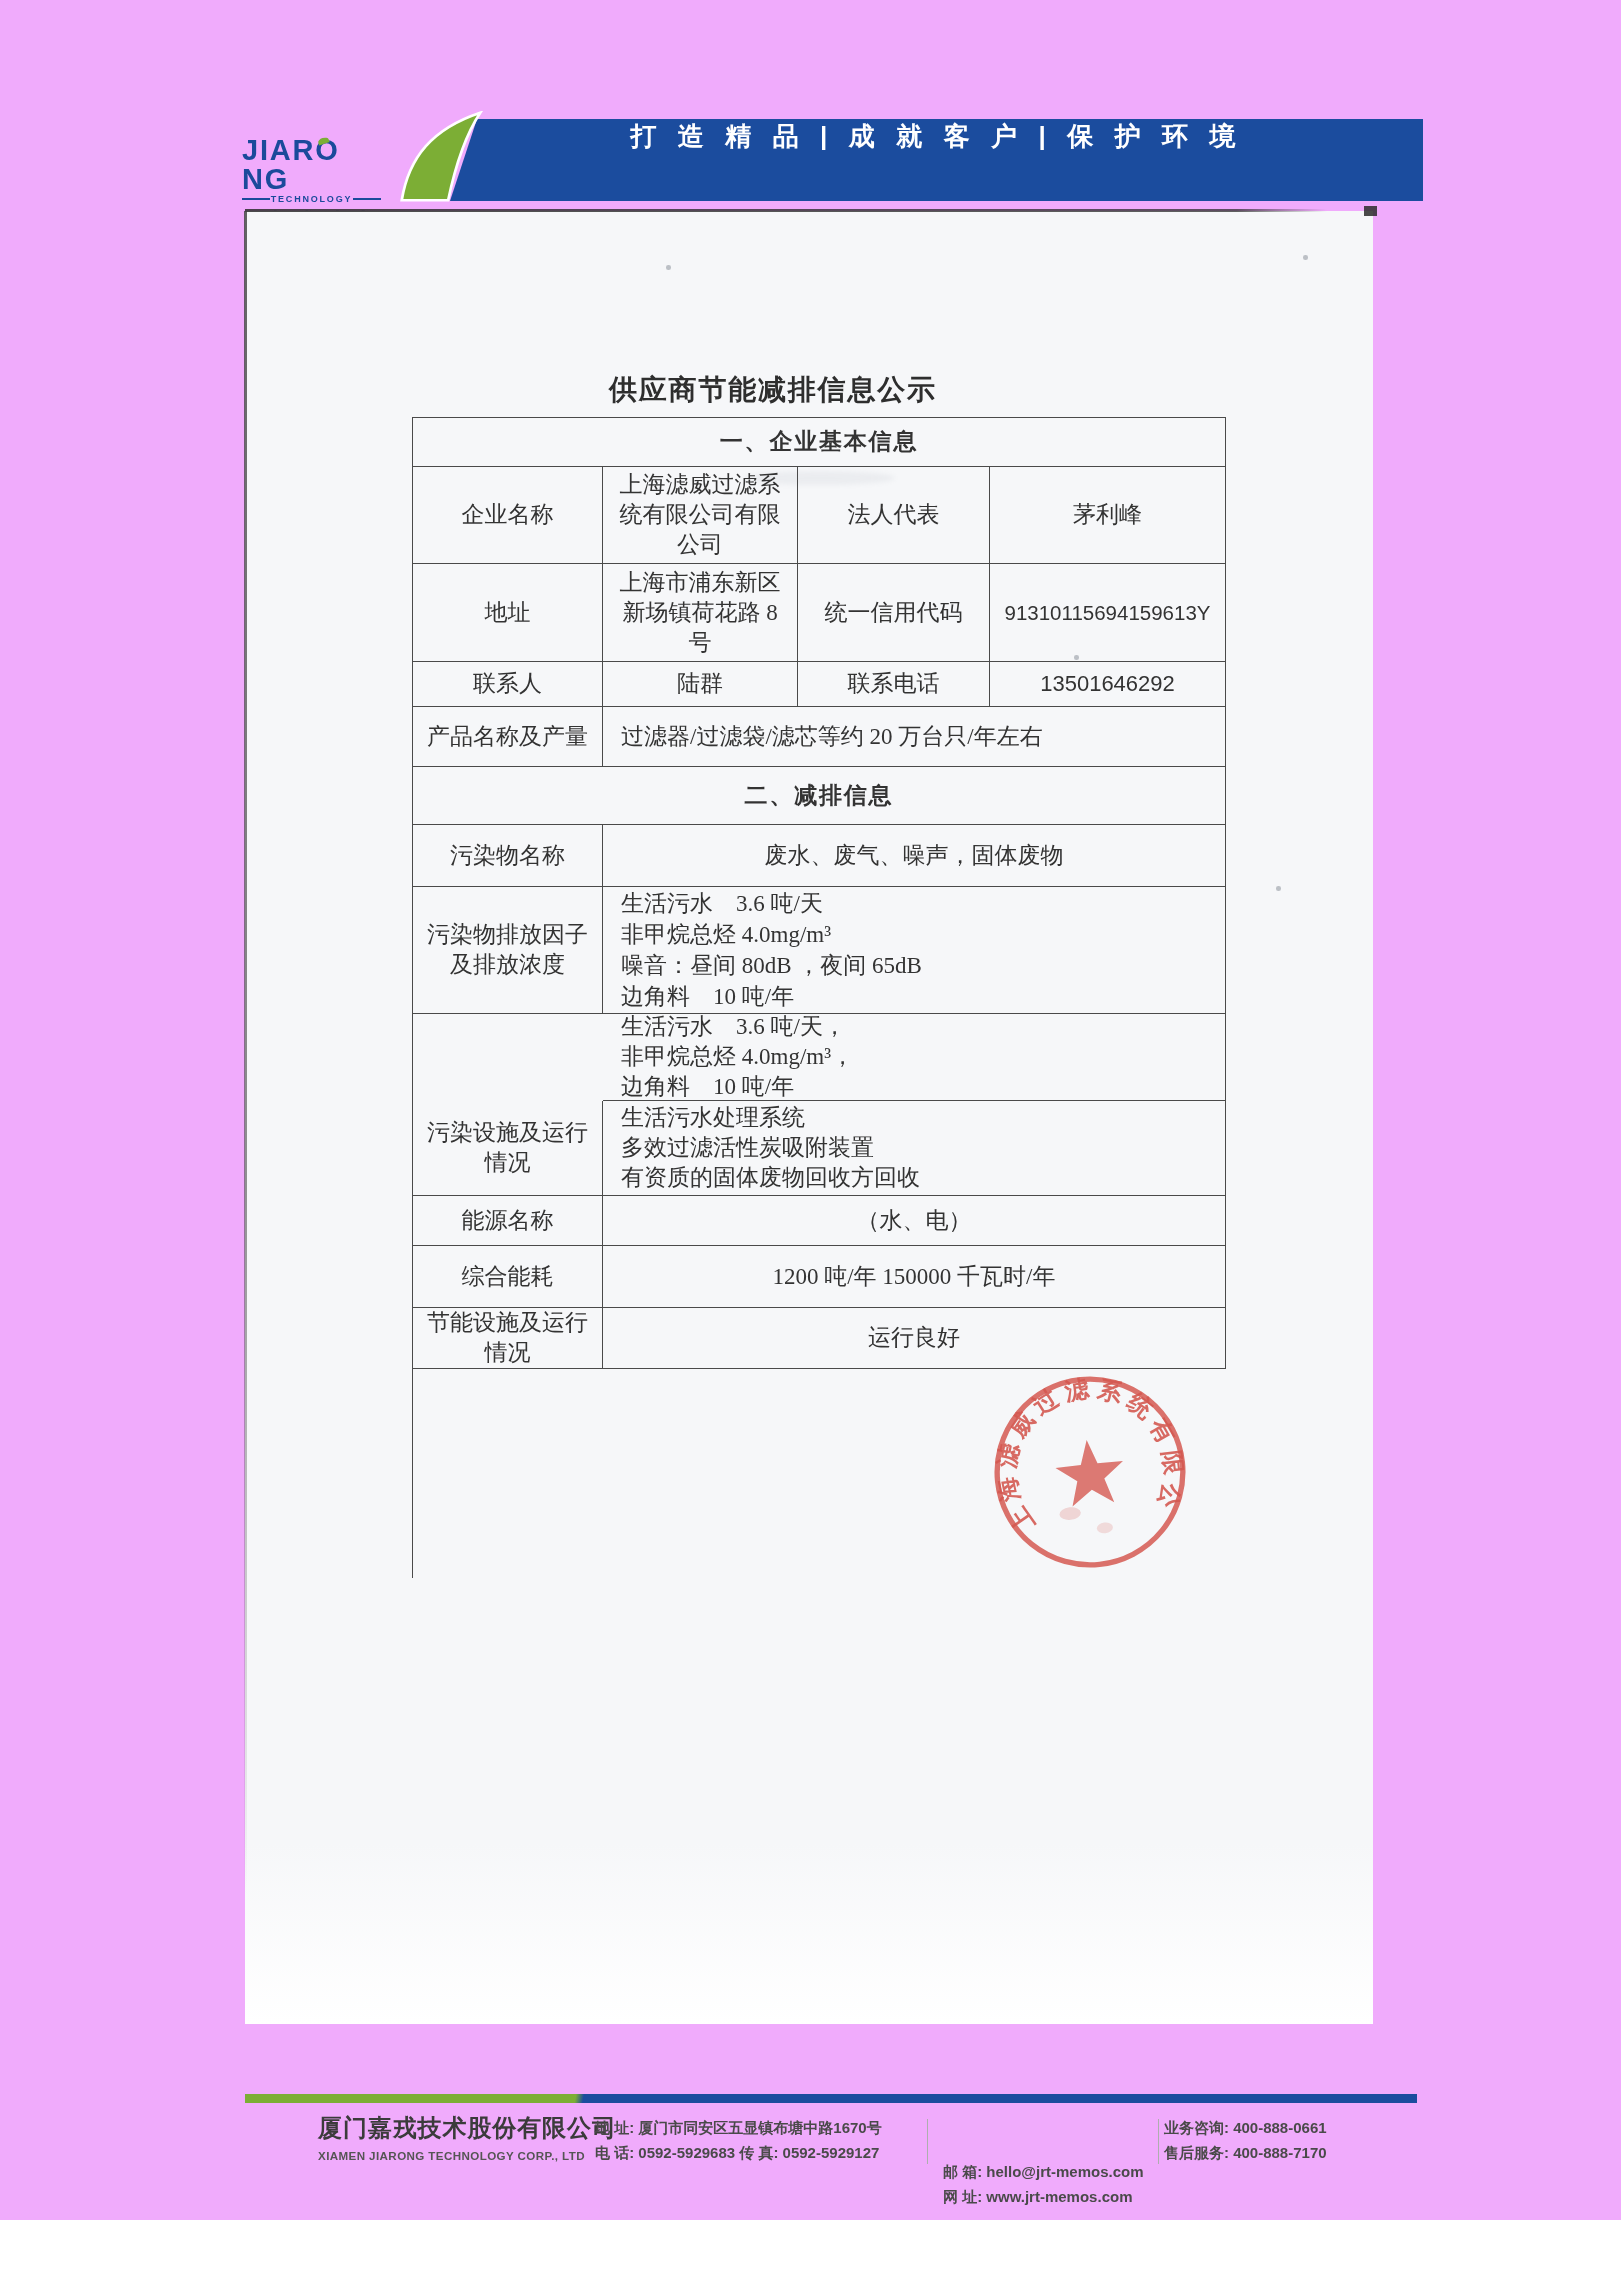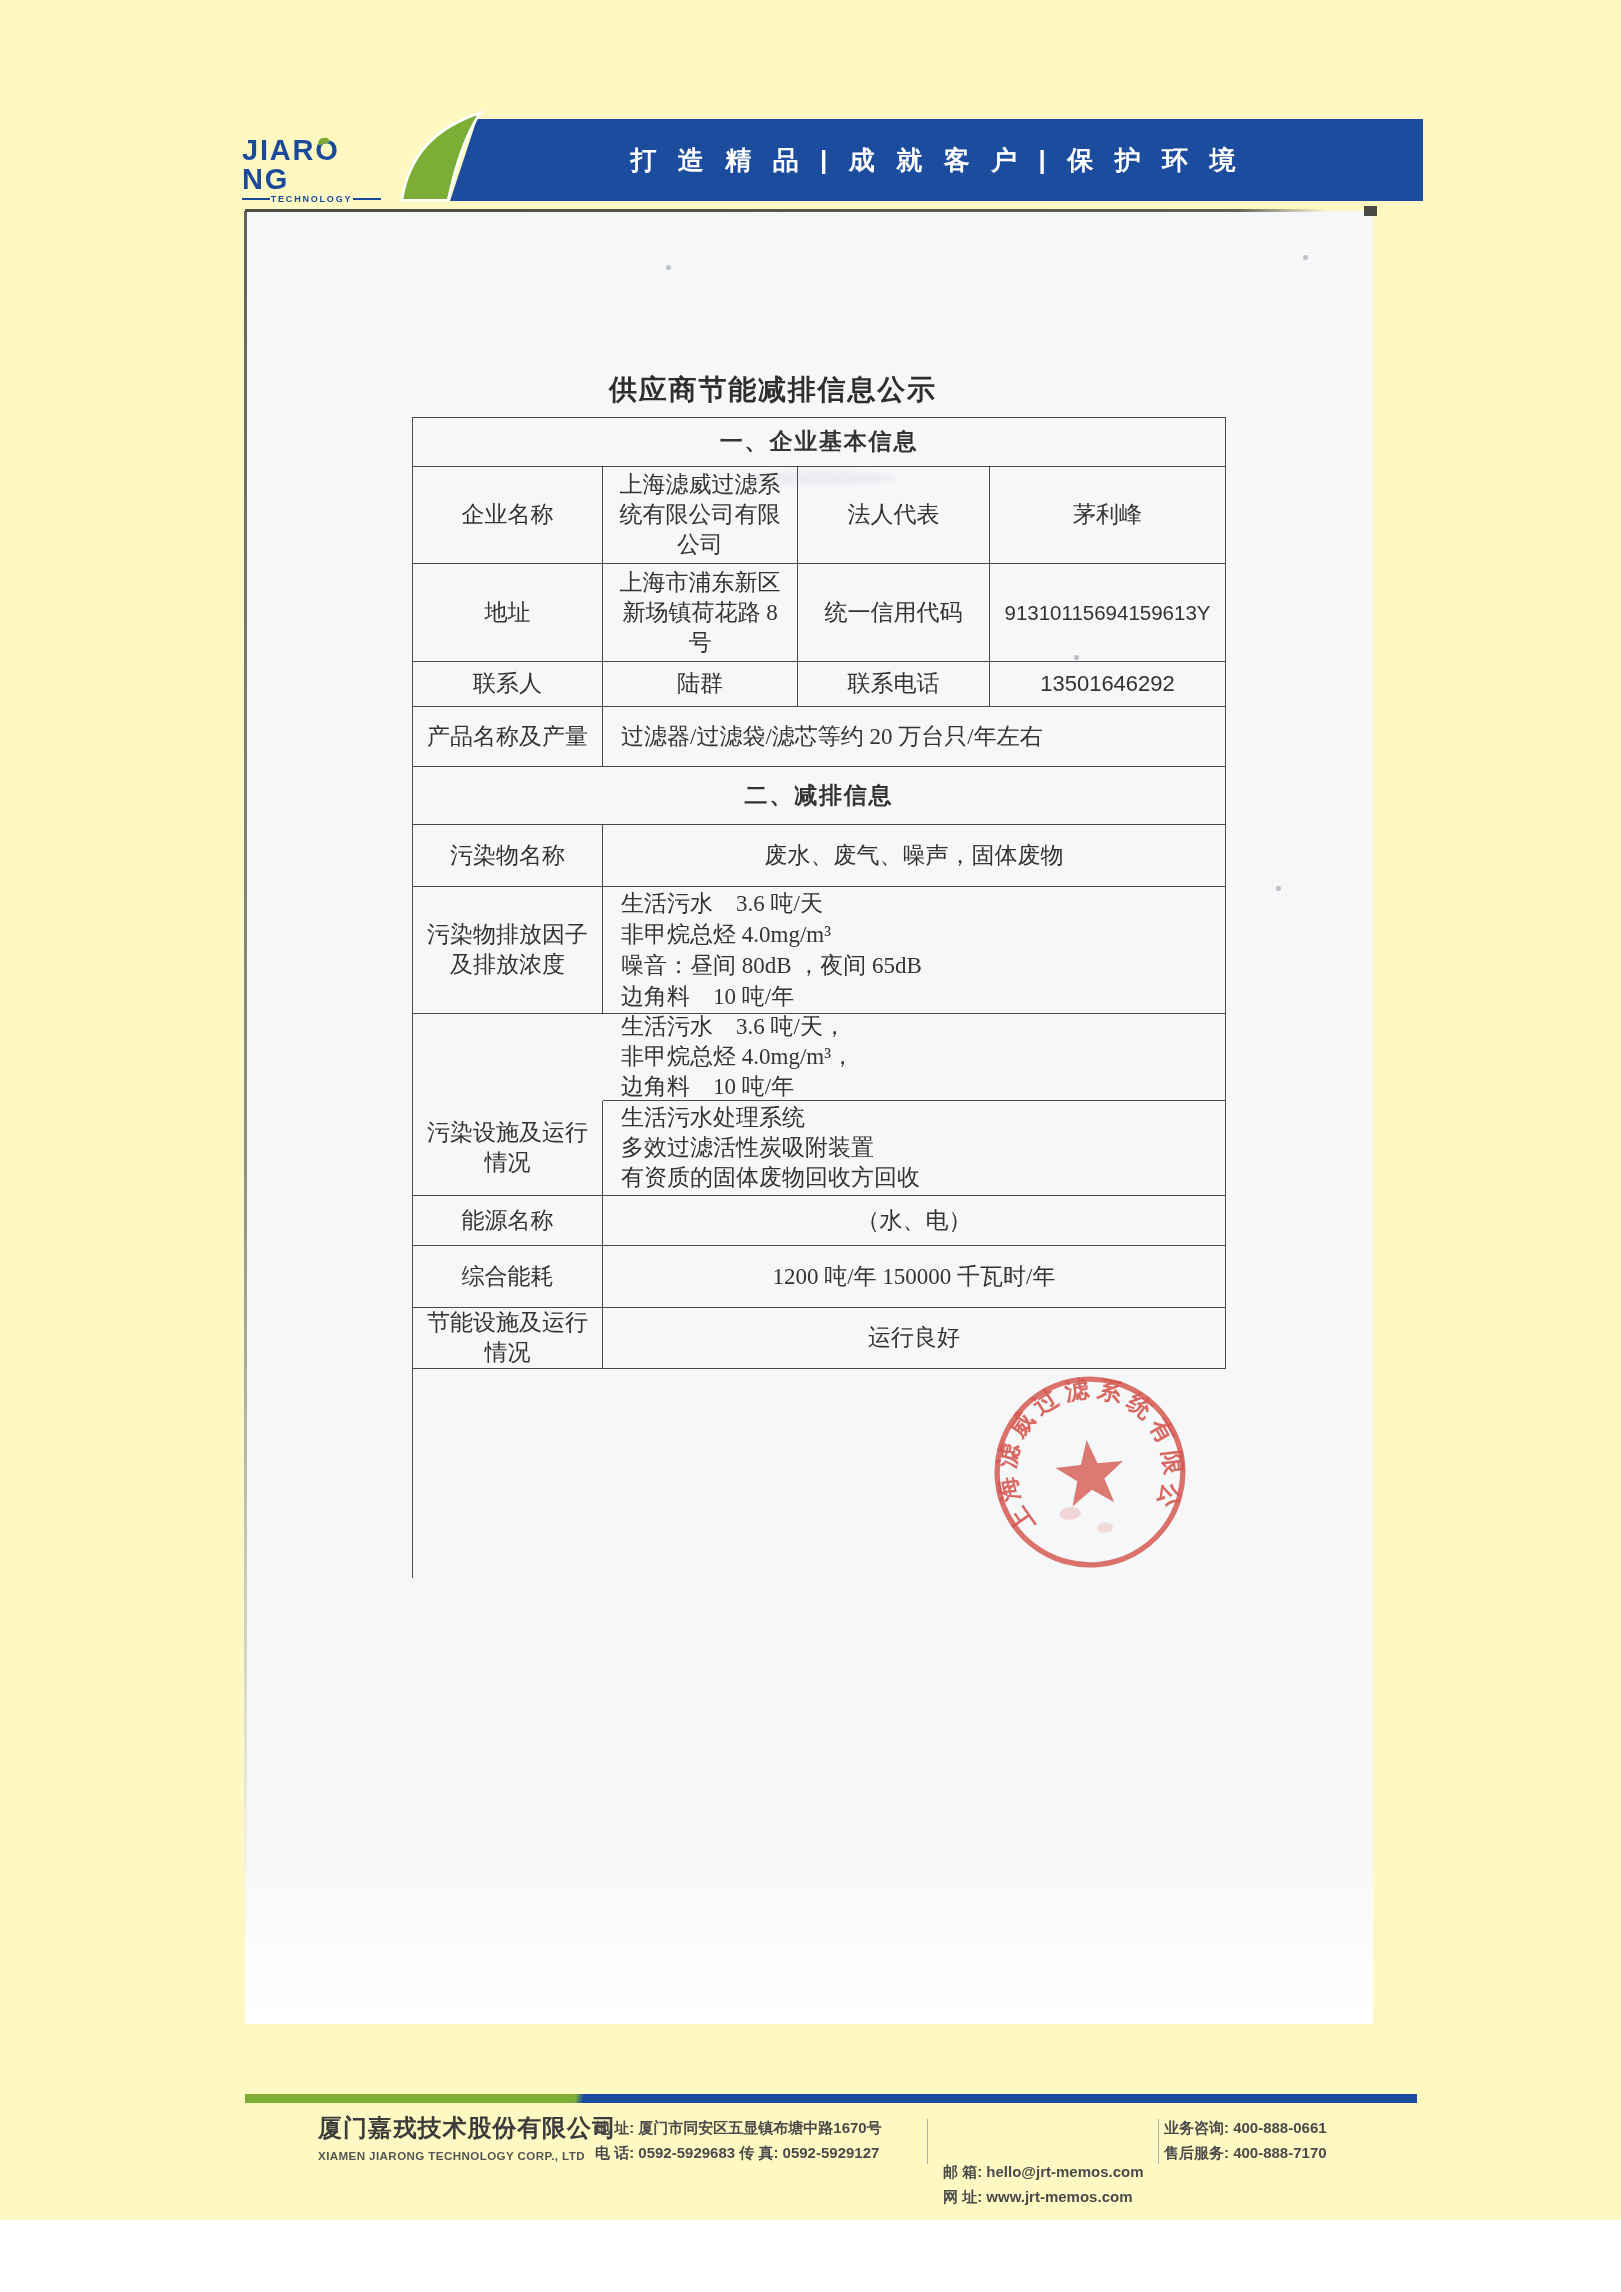--- a/index.html
+++ b/index.html
@@ -1,33 +1,33 @@
 <!DOCTYPE html>
 <html style="font-size:14.3px"><head>
 <meta charset="utf-8">
 <style>
   html,body{margin:0;padding:0;background:#ffffff;}
-  .page{position:relative;width:1622px;height:2220px;background:#fef9c3;overflow:hidden;
+  .page{position:relative;width:1622px;height:2220px;background:#f0abfc;overflow:hidden;
         font-family:"Liberation Sans", sans-serif;}
 
   
   .logo{position:absolute;left:242px;top:136px;width:139px;color:#1b4a9b;}
   .logo-main{font-size:29px;font-weight:800;letter-spacing:1.8px;line-height:28.5px;}
   .logo-o{position:relative;display:inline-block;}
   .logo-o::after{content:"";position:absolute;left:2.7px;top:1.8px;width:10.7px;height:6.2px;
         background:#7cae35;border-radius:60% 60% 0 0;transform:rotate(-18deg);}
   .logo-sub{display:flex;align-items:center;gap:1px;margin-top:0.9px;}
   .logo-sub .ln{flex:1;height:1.8px;background:#1b4a9b;}
   .logo-sub .tx{font-size:9px;font-weight:700;letter-spacing:1.8px;}
   .logo-cn{margin-top:2.7px;font-size:23px;font-weight:700;letter-spacing:6.2px;text-align:right;}
 
   .leaf{position:absolute;left:398px;top:111px;width:86px;height:91px;z-index:3;}
   .banner{position:absolute;left:450px;top:119px;width:973px;height:82px;background:#1b4c9e;
         clip-path:polygon(27px 0,100% 0,100% 100%,0 100%);z-index:2;
-        display:flex;align-items:center;justify-content:center;}
+        display:flex;align-items:flex-start;justify-content:center;}
   .banner-text{color:#ffffff;font-size:26px;font-weight:700;letter-spacing:7.1px;white-space:nowrap;}
 
   
   .scan{position:absolute;left:245px;top:211px;width:1128px;height:1813px;
         background:linear-gradient(to bottom,#f6f7f9 0%,#f6f7f9 90%,#ffffff 100%);
         font-family:"Liberation Serif","DejaVu Serif",serif;color:#333333;}
   .scan-top-edge{position:absolute;left:245px;top:209px;width:1127px;height:2.7px;
         background:linear-gradient(to right,rgba(45,45,45,.85) 0%,rgba(45,45,45,.75) 88%,rgba(45,45,45,0) 96%);z-index:4;}
   .scan-left-edge{position:absolute;left:244px;top:211px;width:2.7px;height:1773px;
         background:linear-gradient(to bottom,rgba(60,60,60,.8) 0%,rgba(60,60,60,.55) 55%,rgba(60,60,60,0) 95%);z-index:4;}

